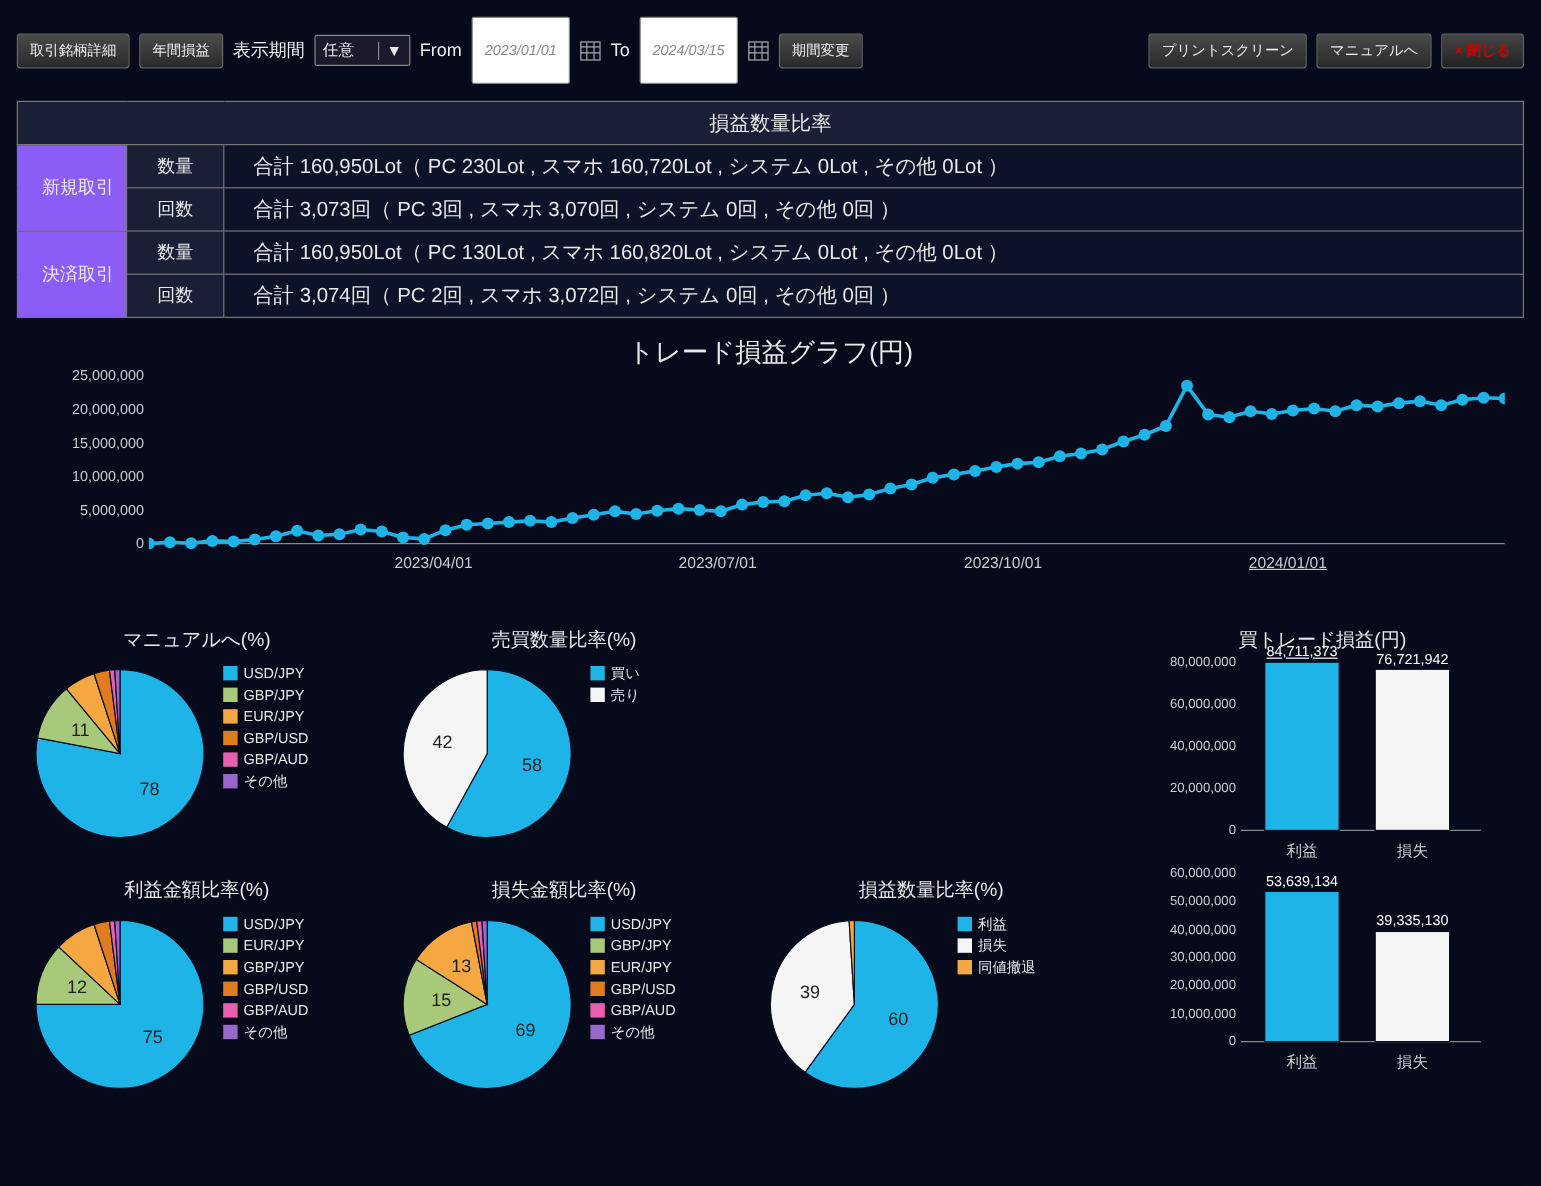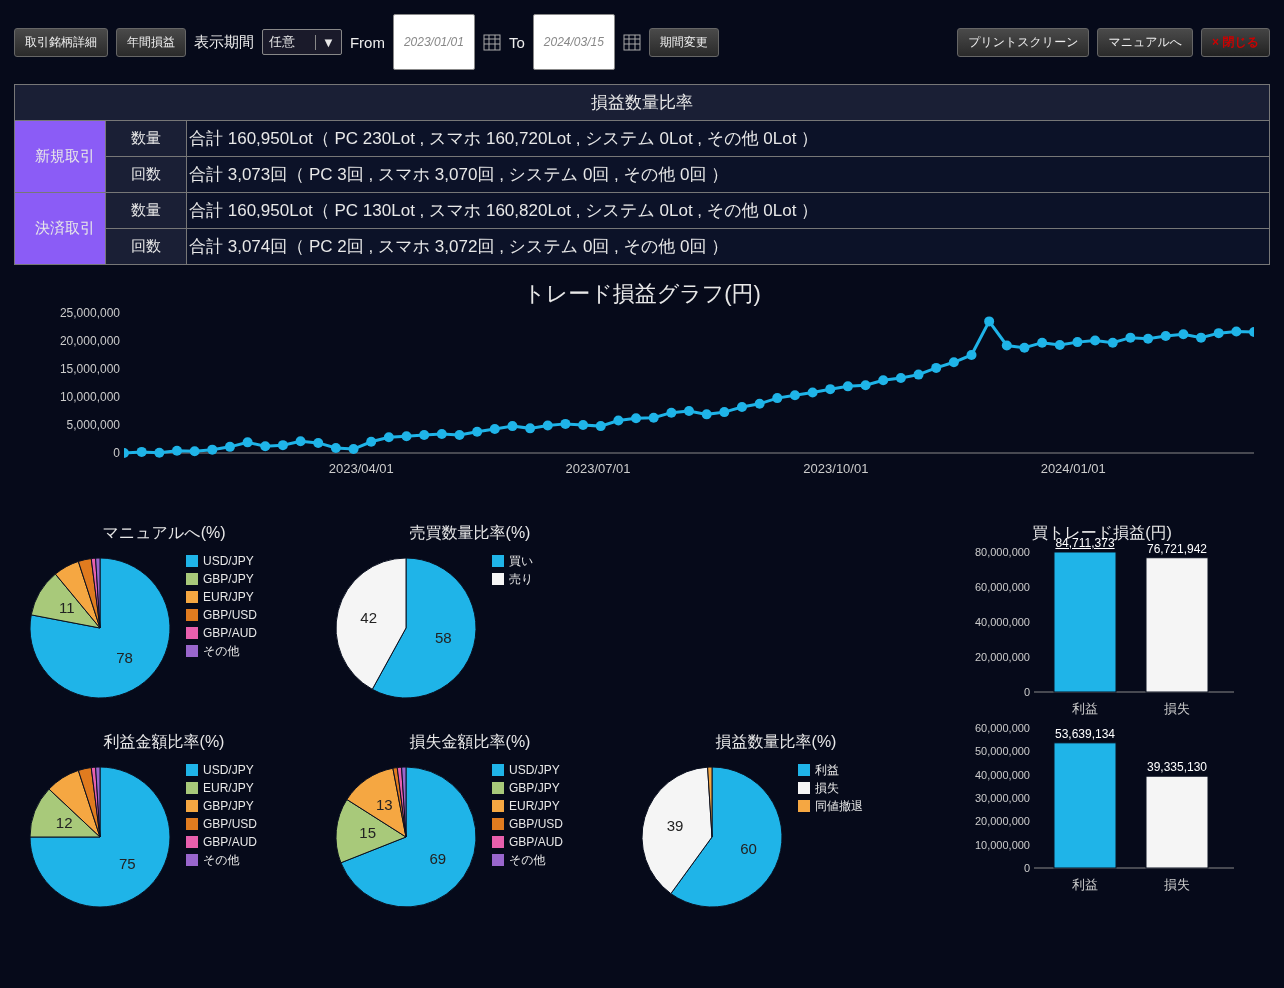--- a/index.html
+++ b/index.html
@@ -11,21 +11,21 @@
 .sel{display:inline-flex;align-items:center;border:1px solid #888;background:#1a1a2a;padding:3px 6px;border-radius:2px;gap:20px}
 .sel .arrow{border-left:1px solid #888;padding-left:6px}
 .dateBox{border:1px solid #888;background:#ffffff;color:#888;font-style:italic;font-size:12px;padding:20px 10px;border-radius:2px}
 .calIcon svg{display:block}
 .spacer{flex:1}
 table.summary{width:100%;border-collapse:collapse;margin-bottom:10px}
 table.summary td,table.summary th{border:1px solid #777;padding:6px 10px;font-size:17px}
 table.summary .hdr{background:#1a1f35;text-align:center;font-weight:normal}
 table.summary .side{background:#8b5cf6;text-align:right;width:70px;font-size:15px}
 table.summary .sub{background:#1a1f35;text-align:center;width:60px;font-size:15px}
-table.summary .val{background:#0c1228;padding-left:2px}
+table.summary .val{background:#0c1228;padding-left:24px}
 h2.lineTitle{text-align:center;font-weight:normal;font-size:22px;margin:14px 0 4px}
 .lineChart{position:relative;height:180px;margin:0 10px 26px}
 .lineChart .ylab{position:absolute;right:calc(100% - 96px);font-size:12px;color:#ccc;transform:translateY(-50%)}
 .lineChart .xlab{position:absolute;top:148px;font-size:13px;color:#ccc;transform:translateX(-50%)}
 .lineChart svg{position:absolute;left:100px;top:0}
 .grid{display:grid;grid-template-columns:300px 300px 300px 340px;gap:6px;margin-top:6px}
 .cell{position:relative}
 .cell h3{text-align:center;font-weight:normal;font-size:16px;margin:4px 0 8px}
 .pieWrap{display:flex;align-items:flex-start;gap:10px;padding-left:10px}
 .legend{font-size:12px;line-height:1.5}
@@ -178,21 +178,21 @@
         <circle cx="1041.71875" cy="22.960000000000008" r="5" fill="#1fb4e8"></circle>
         <circle cx="1059.375" cy="21.28" r="5" fill="#1fb4e8"></circle>
         <circle cx="1077.03125" cy="24.64" r="5" fill="#1fb4e8"></circle>
         <circle cx="1094.6875" cy="20.159999999999997" r="5" fill="#1fb4e8"></circle>
         <circle cx="1112.34375" cy="18.480000000000004" r="5" fill="#1fb4e8"></circle>
         <circle cx="1130" cy="19.040000000000006" r="5" fill="#1fb4e8"></circle>
       </svg>
       <div class="xlab" style="left: 337.3px;">2023/04/01</div>
       <div class="xlab" style="left: 574px;">2023/07/01</div>
       <div class="xlab" style="left: 811.9px;">2023/10/01</div>
-      <div class="xlab" style="left: 1049.2px;">2024/01/01</div>
+      <div class="xlab" style="left: 1049.2px; text-decoration: underline;">2024/01/01</div>
     </div>
 
 <div class="grid">
   <div class="cell">
     <h3>マニュアルへ(%)</h3>
     <div class="pieWrap">
           <div id="pie1"><svg width="152" height="152">
               <path d="M 76 76 L 76 6 A 70 70 0 1 1 7.239892448991796 62.88330797899927 Z" fill="#1fb4e8" stroke="#0a1020" stroke-width="1"></path>
               <text x="100.54082360532455" y="110.6647598468679" class="pieLbl">78</text>
               <path d="M 76 76 L 7.239892448991796 62.88330797899927 A 70 70 0 0 1 31.380320717591736 22.064073005694745 Z" fill="#a8c97a" stroke="#0a1020" stroke-width="1"></path>

